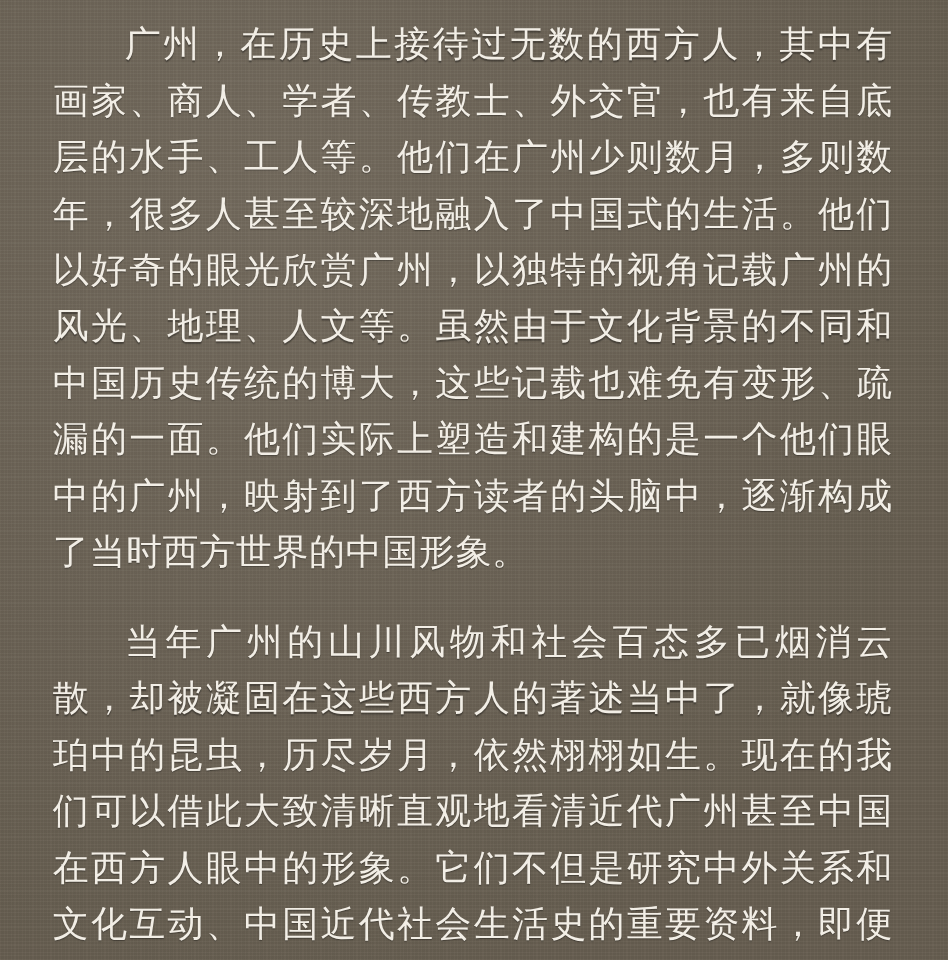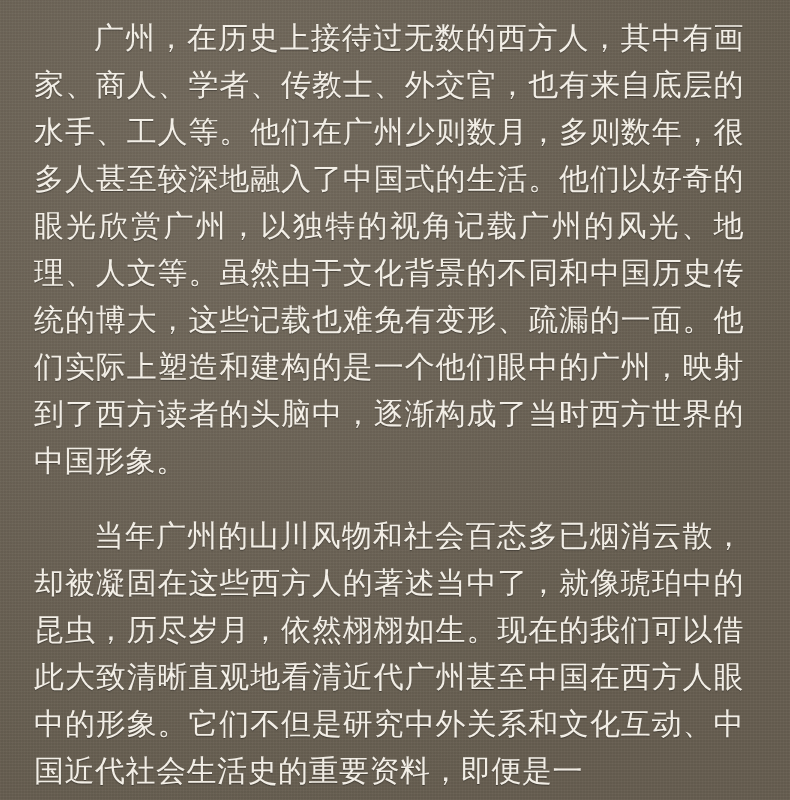--- a/index.html
+++ b/index.html
@@ -16,21 +16,21 @@
   #page {
     position: relative;
     width: 790px;
     height: 800px;
     background-color: #6b6254;
     background-image:
       repeating-linear-gradient(0deg, rgba(255,255,255,0.022) 0px, rgba(255,255,255,0.022) 1px, rgba(0,0,0,0.018) 1px, rgba(0,0,0,0.018) 3px),
       repeating-linear-gradient(90deg, rgba(255,255,255,0.018) 0px, rgba(255,255,255,0.018) 1px, rgba(0,0,0,0.015) 1px, rgba(0,0,0,0.015) 3px),
       radial-gradient(ellipse at 30% 20%, rgba(255,255,255,0.05) 0%, rgba(0,0,0,0.05) 75%);
     box-sizing: border-box;
-    padding: 14px 46px 0 34px;
+    padding: 14px 46px 0 44px;
   }
   .text-body {
     color: #f2eee6;
     font-size: 30px;
     line-height: 47px;
     letter-spacing: 0.5px;
     text-align: justify;
     text-justify: inter-character;
     text-shadow: 0 1px 1px rgba(0,0,0,0.35);
   }

